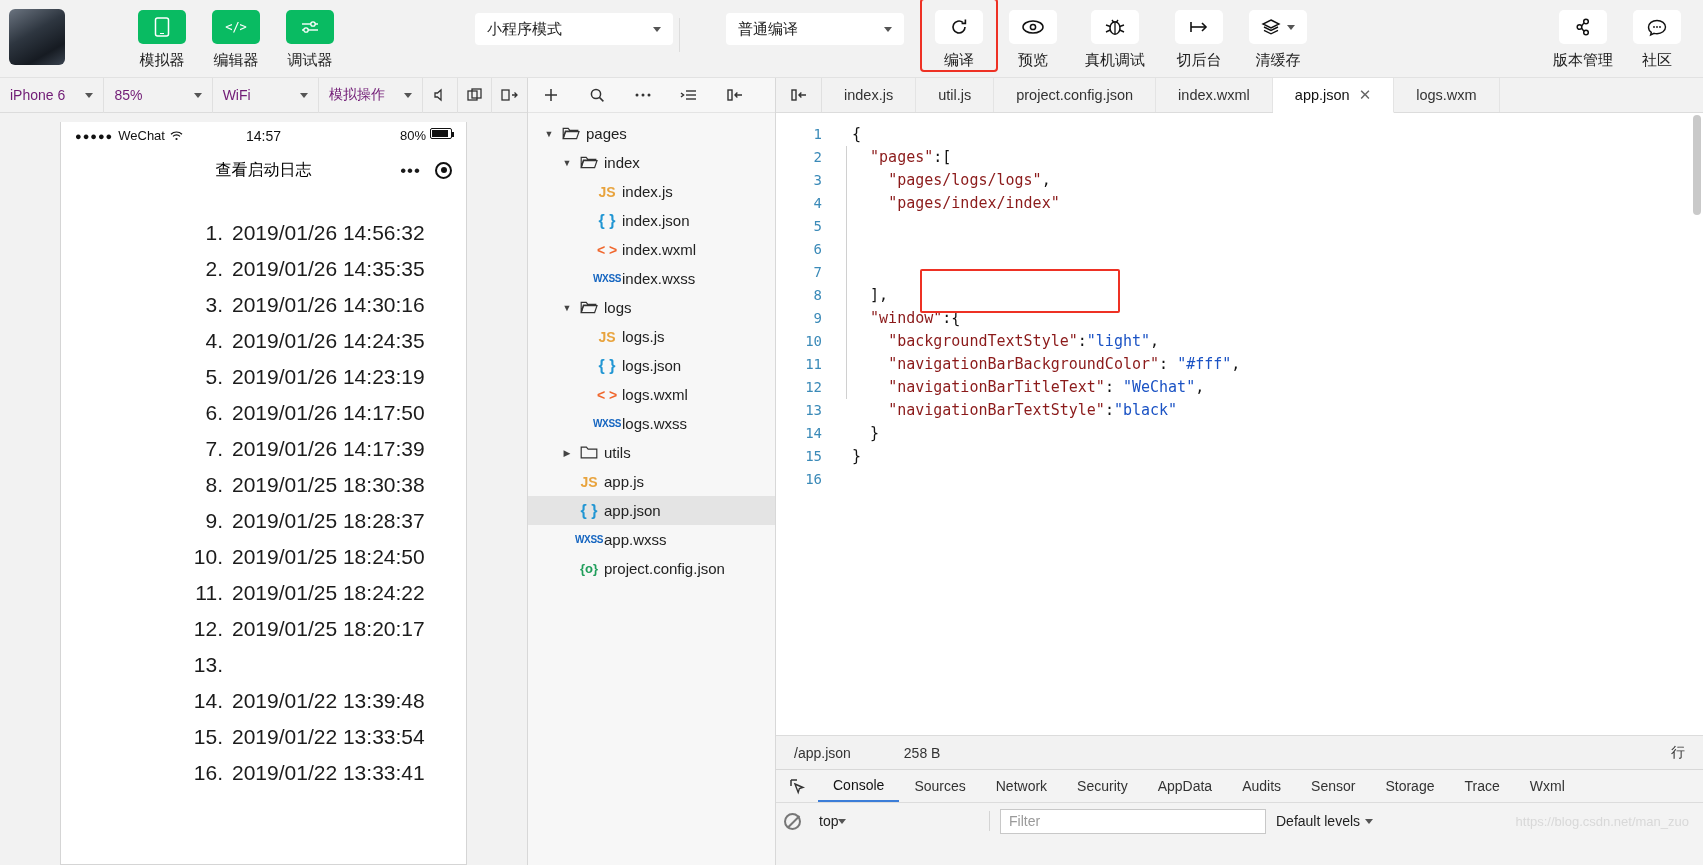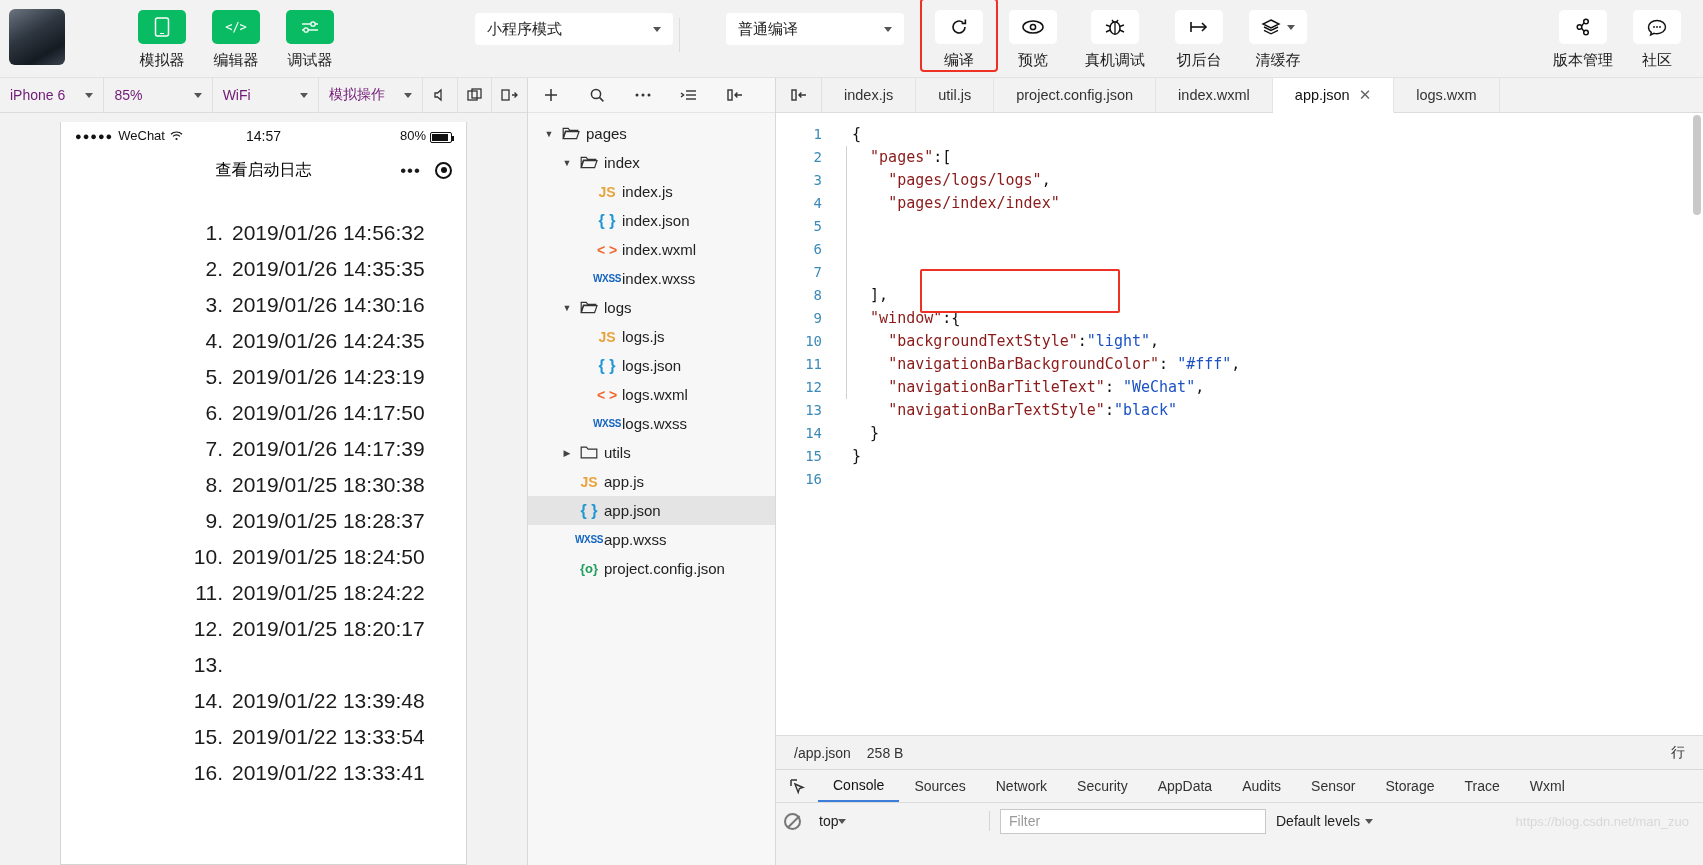--- a/index.html
+++ b/index.html
@@ -69,21 +69,21 @@
     border: 1px solid #d5d5d5; border-top: none;
     display: flex; flex-direction: column;
   }
   .statusbar {
     height: 27px; display: flex; align-items: center;
     padding: 0 14px; font-size: 13.5px; color: #111; position: relative;
   }
   .sb-left { display: flex; align-items: center; gap: 5px; font-size: 13px; }
   .dots { letter-spacing: 1px; font-size: 11px; }
   .sb-center { position: absolute; left: 0; right: 0; text-align: center; font-size: 14px; }
-  .sb-right { margin-left: auto; display: flex; align-items: flex-end; gap: 4px; font-size: 13px; }
+  .sb-right { margin-left: auto; display: flex; align-items: flex-start; gap: 4px; font-size: 13px; }
   .batt { width: 22px; height: 11px; border: 1px solid #111; border-radius: 2px; position: relative; }
   .batt::after { content:''; position:absolute; right:-3px; top:3px; width:2px; height:5px; background:#111; }
   .batt i { position:absolute; left:1px; top:1px; bottom:1px; width:78%; background:#111; display:block; }
   .navbar { height: 42px; display: flex; align-items: center; position: relative; padding: 0 14px; }
   .nav-title { position: absolute; left: 0; right: 0; text-align: center; font-size: 16px; color: #000; }
   .nav-caps { margin-left: auto; display: flex; align-items: center; gap: 14px; z-index: 2; }
   .cap-dots { font-size: 17px; letter-spacing: 1px; line-height: 1; }
   .cap-circ { width: 17px; height: 17px; border: 2px solid #111; border-radius: 50%; display:flex; align-items:center; justify-content:center; }
   .cap-circ b { width: 6px; height: 6px; background:#111; border-radius:50%; display:block; }
   .log-list { padding: 24px 0 0 0; }
@@ -124,21 +124,21 @@
   .cline { white-space: pre; height: 23px; }
   .k { color: #8b1a1a; }
   .v { color: #1a52c4; }
   .p { color: #111; }
   .guide { position: absolute; left: 10px; top: 33px; width: 1px; height: 253px; background: #d0d0d0; }
   .code-hl {
     position: absolute; left: 84px; top: 156px;
     width: 200px; height: 44px; border: 2px solid #ee3124; border-radius: 2px;
     pointer-events: none;
   }
-  .statusline { height: 34px; flex: 0 0 34px; background: #f2f2f2; border-top: 1px solid #dcdcdc; display: flex; align-items: center; padding: 0 18px; font-size: 14px; color: #333; gap: 16px; }
+  .statusline { height: 34px; flex: 0 0 34px; background: #f2f2f2; border-top: 1px solid #dcdcdc; display: flex; align-items: center; padding: 0 18px; font-size: 14px; color: #333; gap: 53px; }
   .sl-right { margin-left: auto; }
 
   
   .console { height: 96px; flex: 0 0 96px; display: flex; flex-direction: column; background: #f3f3f3; border-top: 1px solid #d8d8d8; }
   .con-tabs { height: 33px; display: flex; align-items: stretch; border-bottom: 1px solid #dcdcdc; }
   .con-ic { width: 42px; display: flex; align-items: center; justify-content: center; }
   .con-tab { padding: 0 15px; display: flex; align-items: center; font-size: 14px; color: #333; }
   .con-tab.active { border-bottom: 2px solid #3b7dd8; color: #111; }
   .con-filters { height: 36px; display: flex; align-items: center; padding: 0 8px; gap: 10px; }
   .ban { width: 17px; height: 17px; border: 2px solid #777; border-radius: 50%; position: relative; }

